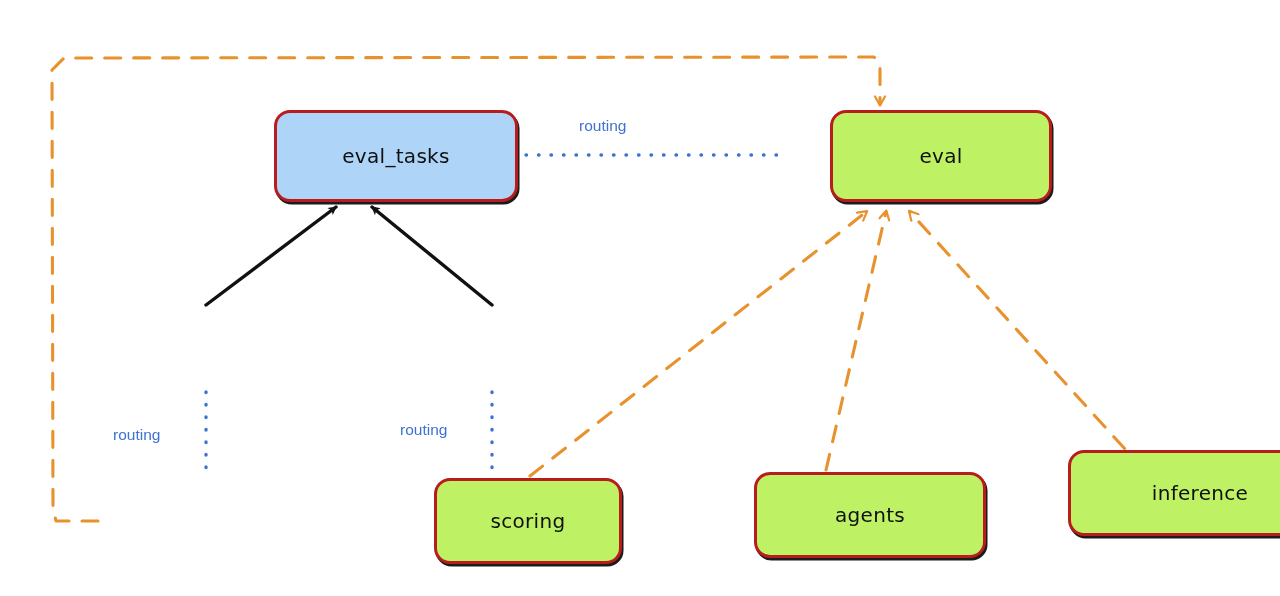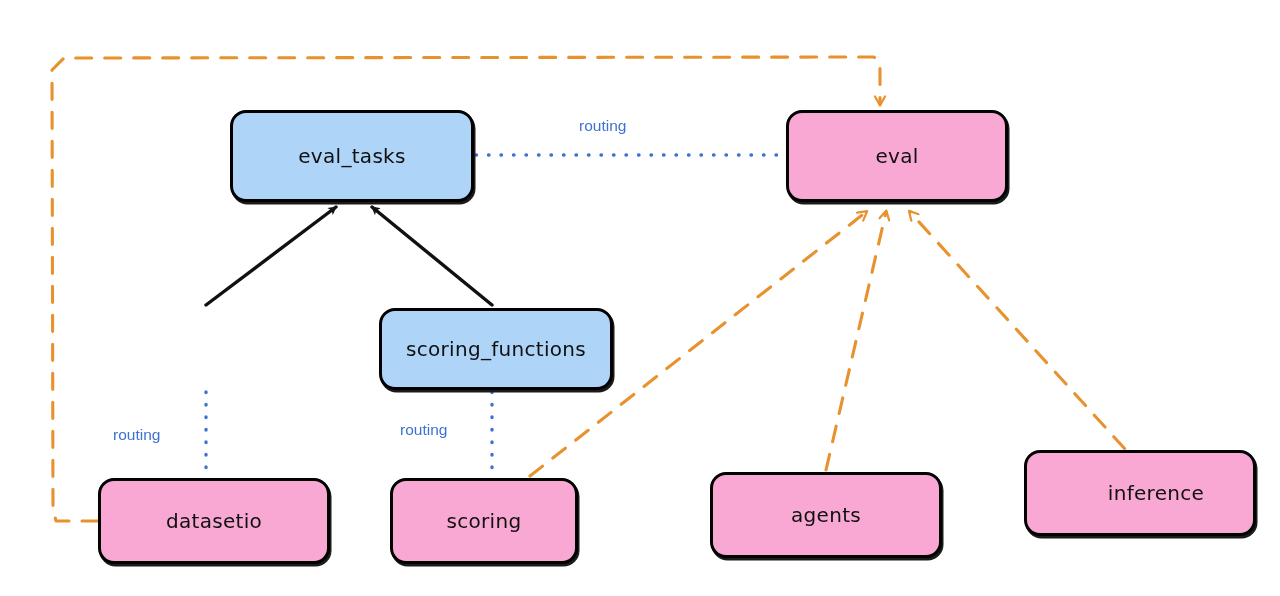--- a/index.html
+++ b/index.html
@@ -20,29 +20,30 @@
   #edges {
     position: absolute;
     left: 0;
     top: 0;
     width: 1280px;
     height: 596px;
   }
   .node {
     position: absolute;
     box-sizing: border-box;
-    border: 3px solid #000000;
+    border: 3px solid #b91c1c;
     border-radius: 16px;
     display: flex;
     align-items: center;
     justify-content: center;
     box-shadow: 1.5px 2.5px 0 0 #1b1b1b;
+    margin-left: 44px;
   }
   .node.blue  { background: #aed4f7; }
-  .node.green { background: #f9a8d4; }
+  .node.green { background: #bef264; }
   .node-label {
     font-family: "DejaVu Sans", sans-serif;
     font-size: 20px;
     color: #101010;
     letter-spacing: 0.3px;
     white-space: nowrap;
     pointer-events: none;
   }
   .edge-label {
     position: absolute;
@@ -90,27 +91,21 @@
 
   <div class="node blue" style="left:230px; top:110px; width:244px; height:92px;">
     <span class="node-label">eval_tasks</span>
   </div>
 
   <div class="node green" style="left:786px; top:110px; width:222px; height:92px;">
     <span class="node-label">eval</span>
   </div>
 
 
-  <div class="node blue" style="left:379px; top:308px; width:234px; height:82px;">
-    <span class="node-label">scoring_functions</span>
-  </div>
 
-  <div class="node green" style="left:98px; top:478px; width:232px; height:86px;">
-    <span class="node-label">datasetio</span>
-  </div>
 
   <div class="node green" style="left:390px; top:478px; width:188px; height:86px;">
     <span class="node-label">scoring</span>
   </div>
 
   <div class="node green" style="left:710px; top:472px; width:232px; height:86px;">
     <span class="node-label">agents</span>
   </div>
 
   <div class="node green" style="left:1024px; top:450px; width:232px; height:86px;padding-left:32px;">

